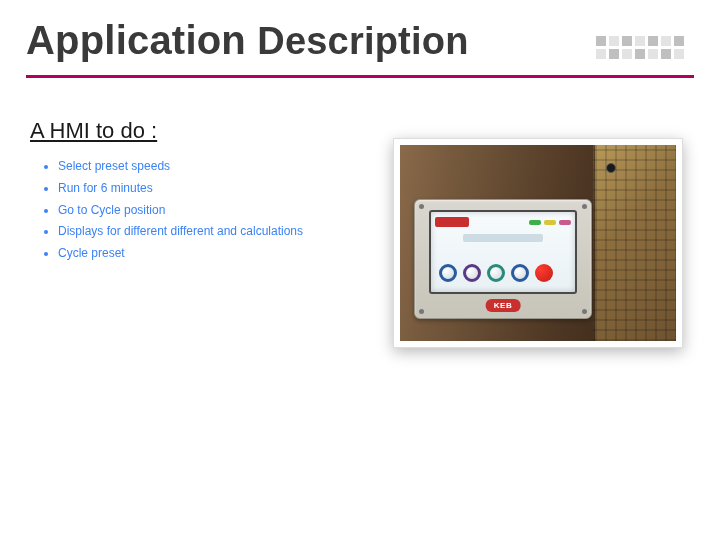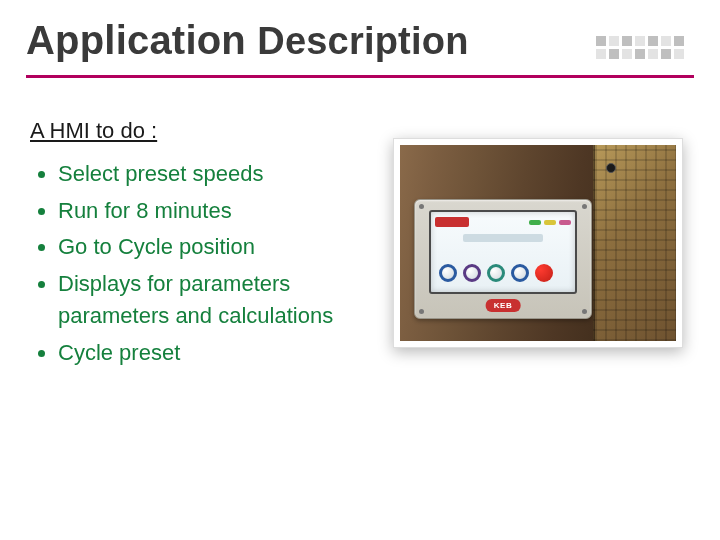--- a/index.html
+++ b/index.html
@@ -10,21 +10,21 @@
   .title .part2 { font-size: 38px; font-weight: 600; }
   .logo { margin-right: 10px; margin-bottom: 4px; }
   .logo-row { display: flex; gap: 3px; }
   .logo-dot { width: 10px; height: 10px; background: #bfbfbf; }
   .logo-dot.off { background: #e3e3e3; }
   .rule { height: 3px; background: #b1005d; margin-top: 12px; width: 100%; }
   .content { display: flex; margin-top: 40px; gap: 37px; }
   .left { width: 330px; padding-left: 4px; }
   .subhead { font-size: 22px; text-decoration: underline; color: #1a1a1a; margin-bottom: 14px; }
   ul.items { list-style: disc; padding-left: 28px; }
-  ul.items li { font-size: 22px; line-height: 1.48; color: #15803d; margin-bottom: 4px; }
+  ul.items li { font-size: 12px; line-height: 1.48; color: #3b82f6; margin-bottom: 4px; }
   .right { flex: 1; display: flex; justify-content: flex-start; align-items: flex-start; padding-top: 20px; }
   .photo-frame { width: 290px; height: 210px; border: 1px solid #ddd; box-shadow: 0 4px 14px rgba(0,0,0,0.28); padding: 6px; background: #fff; position: relative; }
   .photo { width: 100%; height: 100%; position: relative; overflow: hidden;
     background:
       linear-gradient(100deg, #8a6a4a 0%, #7c5e41 12%, #6e5338 26%, #5e452e 42%, #4e3724 60%, #3f2c1b 80%, #322214 100%);
   }
   .cabinet-right {
     position: absolute; right: 0; top: 0; bottom: 0; width: 30%;
     background:
       repeating-linear-gradient(0deg, rgba(0,0,0,0.15) 0 2px, transparent 2px 10px),
@@ -96,23 +96,23 @@
       </div>
     </div>
   </div>
   <div class="rule"></div>
 
   <div class="content">
     <div class="left">
       <div class="subhead">A HMI to do :</div>
       <ul class="items">
         <li>Select preset speeds</li>
-        <li>Run for 8 minutes</li>
+        <li>Run for 6 minutes</li>
         <li>Go to Cycle position</li>
-        <li>Displays for parameters parameters and calculations</li>
+        <li>Displays for different different and calculations</li>
         <li>Cycle preset</li>
       </ul>
     </div>
 
     <div class="right">
       <div class="photo-frame">
         <div class="photo">
           <div class="cabinet-right"></div>
           <div class="knob"></div>
           <div class="panel-outer">

